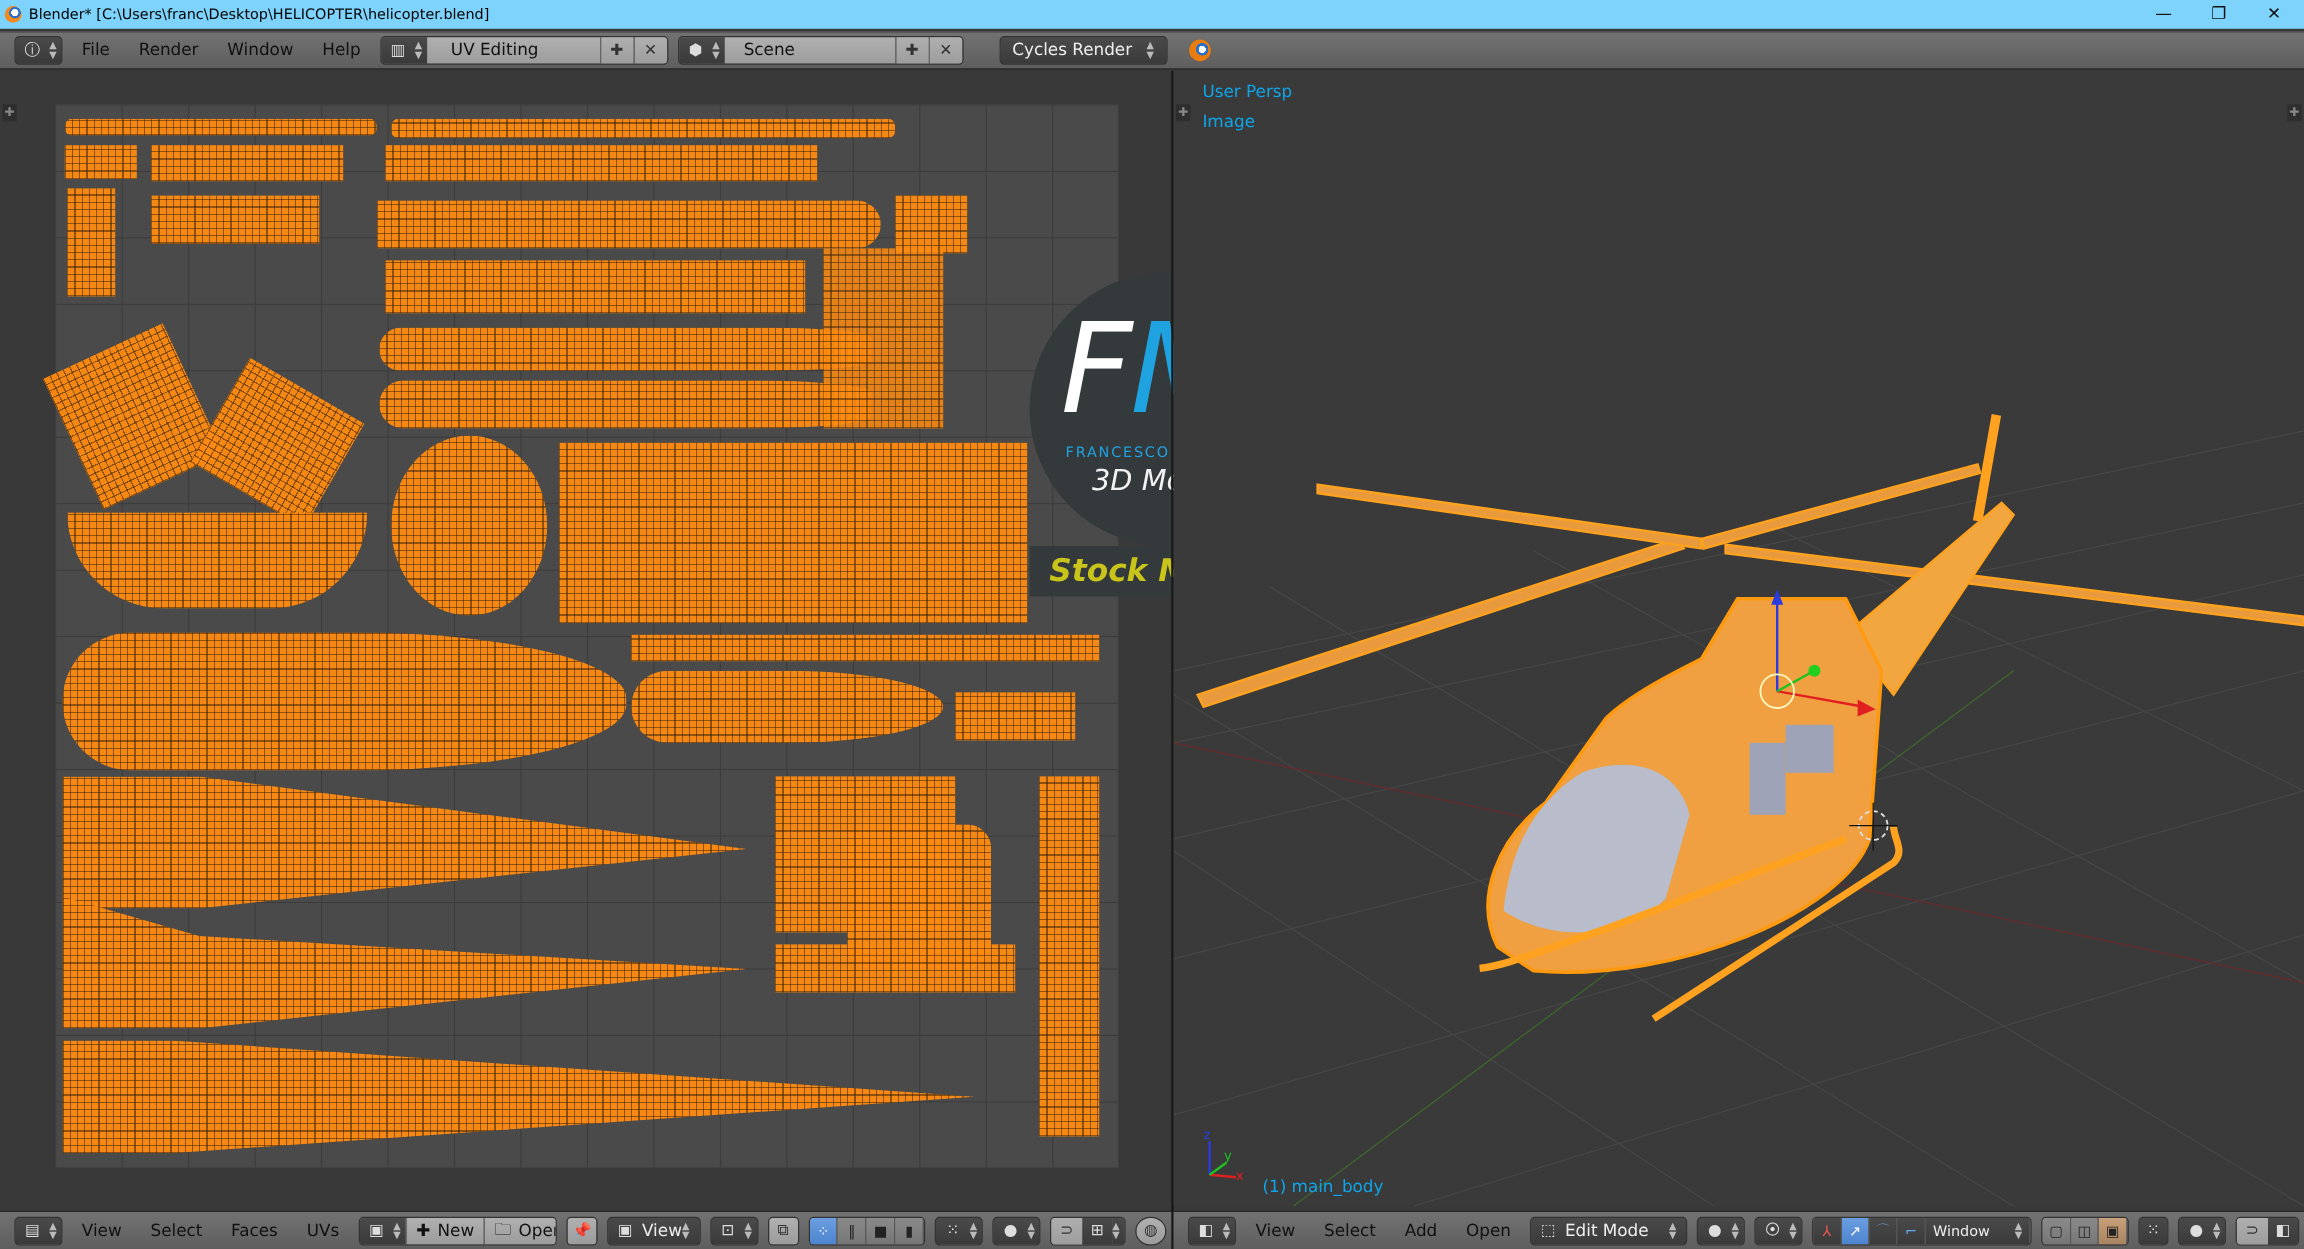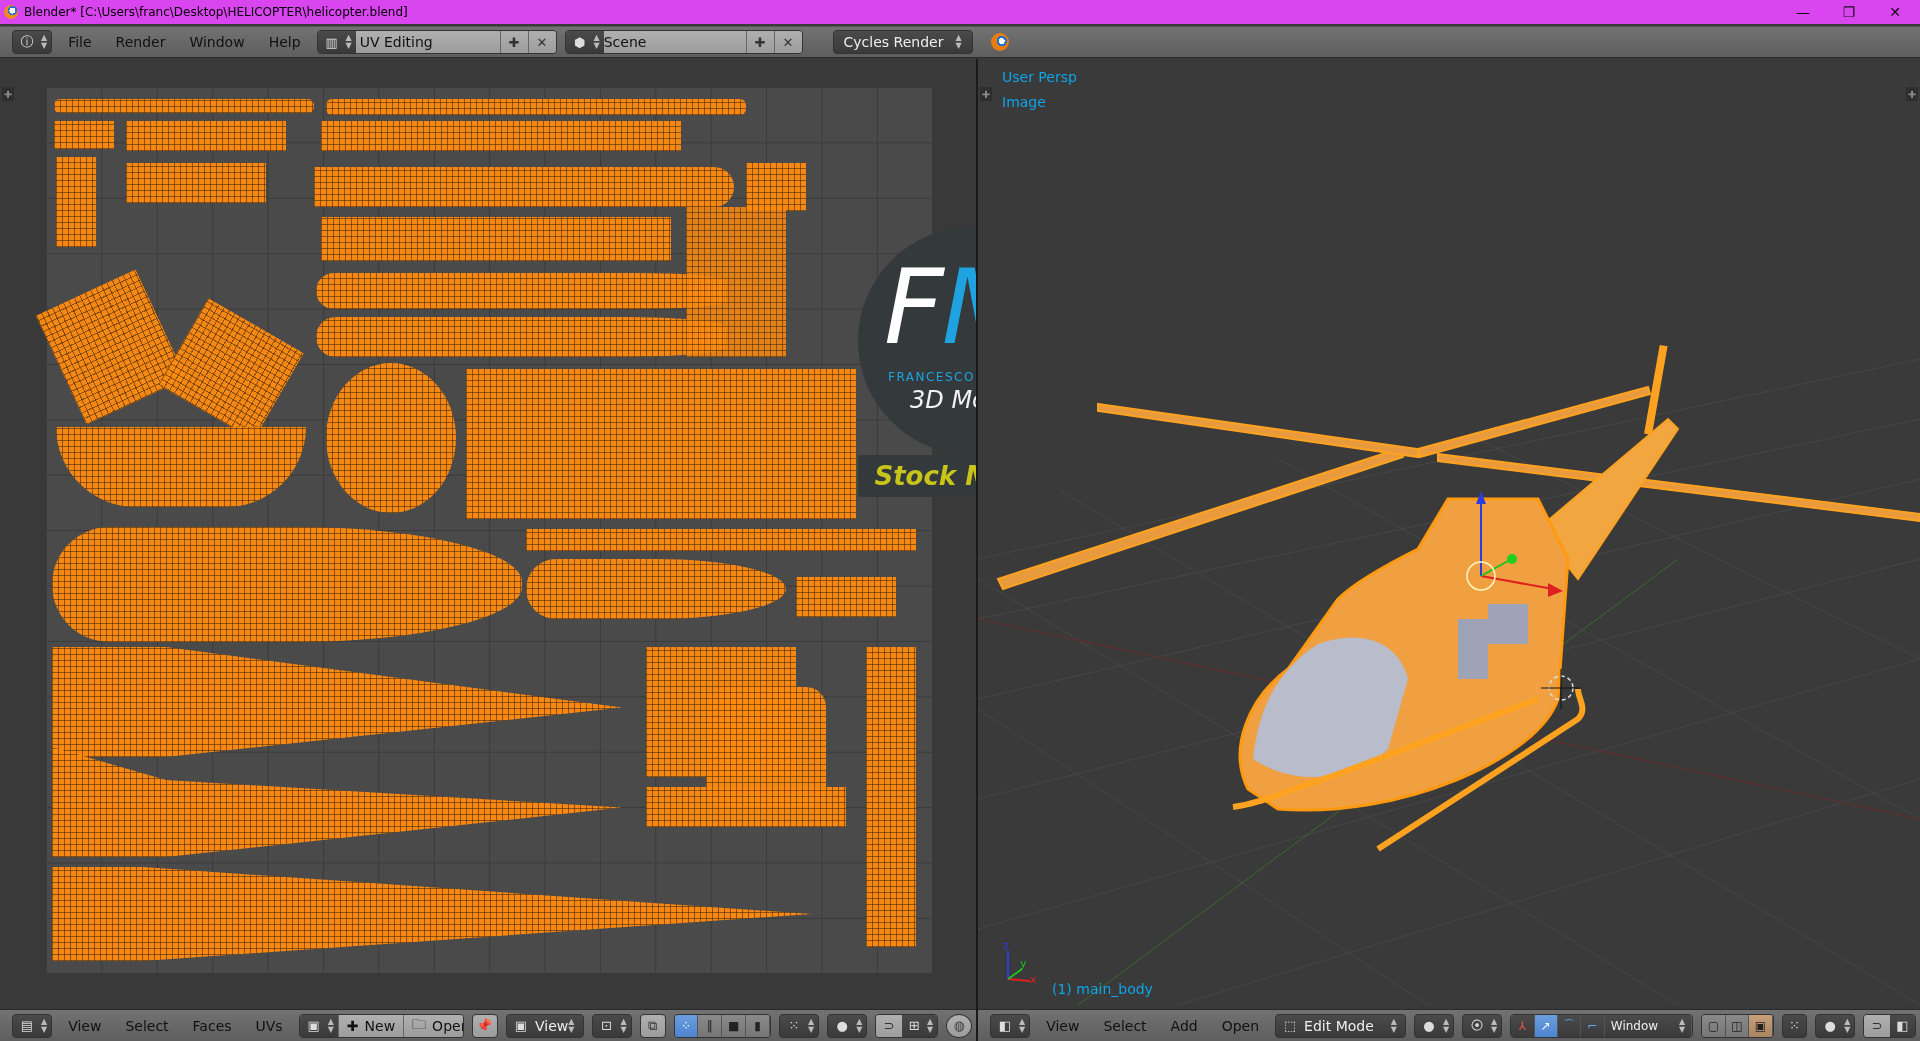--- a/index.html
+++ b/index.html
@@ -1,17 +1,17 @@
 <!DOCTYPE html>
 <html><head>
 <meta charset="utf-8">
 <style>
   * { box-sizing: border-box; margin: 0; padding: 0; }
   html, body { width: 1920px; height: 1041px; overflow: hidden; background: #393939; font-family: "DejaVu Sans", sans-serif; }
-  .titlebar { position: absolute; left: 0; top: 0; width: 1920px; height: 24px; background: #d946ef; display: flex; align-items: center; font-size: 12px; color: #000; }
+  .titlebar { position: absolute; left: 0; top: 0; width: 1920px; height: 24px; background: #7dd3fc; display: flex; align-items: center; font-size: 12px; color: #000; }
   .titlebar .app-icon { width: 14px; height: 14px; margin-left: 4px; margin-right: 6px; border-radius: 50%; background: radial-gradient(circle at 60% 40%, #fff 0 25%, #2a6fc9 26% 40%, #f08a1c 41%); }
   .titlebar .winctl { position: absolute; top: 0; height: 24px; width: 46px; display: flex; align-items: center; justify-content: center; font-size: 14px; color: #111; }
   .hdr { position: absolute; left: 0; height: 32px; background: linear-gradient(#727272, #5e5e5e); display: flex; align-items: center; font-size: 14px; color: #111; }
   .hdr.top { top: 26px; width: 1920px; border-top: 1px solid #555; border-bottom: 1px solid #2a2a2a; }
   .menu-item { padding: 0 12px; color: #111; cursor: default; white-space: nowrap; }
   .widget { display: flex; align-items: center; height: 24px; border-radius: 4px; border: 1px solid #333; margin: 0 4px; }
   .dd-dark { background: linear-gradient(#4a4a4a, #3a3a3a); color: #eee; }
   .dd-light { background: linear-gradient(#b0b0b0, #9c9c9c); color: #111; }
   .icon-btn { width: 28px; height: 24px; display: flex; align-items: center; justify-content: center; font-size: 13px; color: #ddd; }
   .arrows { font-size: 8px; line-height: 8px; color: #bbb; display: flex; flex-direction: column; margin-right: 4px; }
@@ -63,30 +63,30 @@
   </div>
   <span class="menu-item">File</span>
   <span class="menu-item">Render</span>
   <span class="menu-item">Window</span>
   <span class="menu-item">Help</span>
   <div class="widget" style="width:240px;overflow:hidden">
     <div class="dd-dark" style="display:flex;align-items:center;height:100%">
       <span class="icon-btn">▥</span>
       <span class="arrows">▲<br>▼</span>
     </div>
-    <div class="dd-light" style="flex:1;height:100%;display:flex;align-items:center;padding-left:4px">UV Editing</div>
+    <div class="dd-light" style="flex:1;height:100%;display:flex;align-items:center;padding-left:20px">UV Editing</div>
     <div class="dd-light icon-btn" style="color:#333;border-left:1px solid #666">✚</div>
     <div class="dd-light icon-btn" style="color:#333;border-left:1px solid #666">✕</div>
   </div>
   <div class="widget" style="width:238px;overflow:hidden">
     <div class="dd-dark" style="display:flex;align-items:center;height:100%">
       <span class="icon-btn">⬢</span>
       <span class="arrows">▲<br>▼</span>
     </div>
-    <div class="dd-light" style="flex:1;height:100%;display:flex;align-items:center;padding-left:0">Scene</div>
+    <div class="dd-light" style="flex:1;height:100%;display:flex;align-items:center;padding-left:16px">Scene</div>
     <div class="dd-light icon-btn" style="color:#333;border-left:1px solid #666">✚</div>
     <div class="dd-light icon-btn" style="color:#333;border-left:1px solid #666">✕</div>
   </div>
   <div class="widget dd-dark" style="width:140px;margin-left:26px;justify-content:space-between;padding:0 6px 0 10px">
     <span>Cycles Render</span>
     <span class="arrows">▲<br>▼</span>
   </div>
   <span class="blender-logo"></span>
 </div>
 

